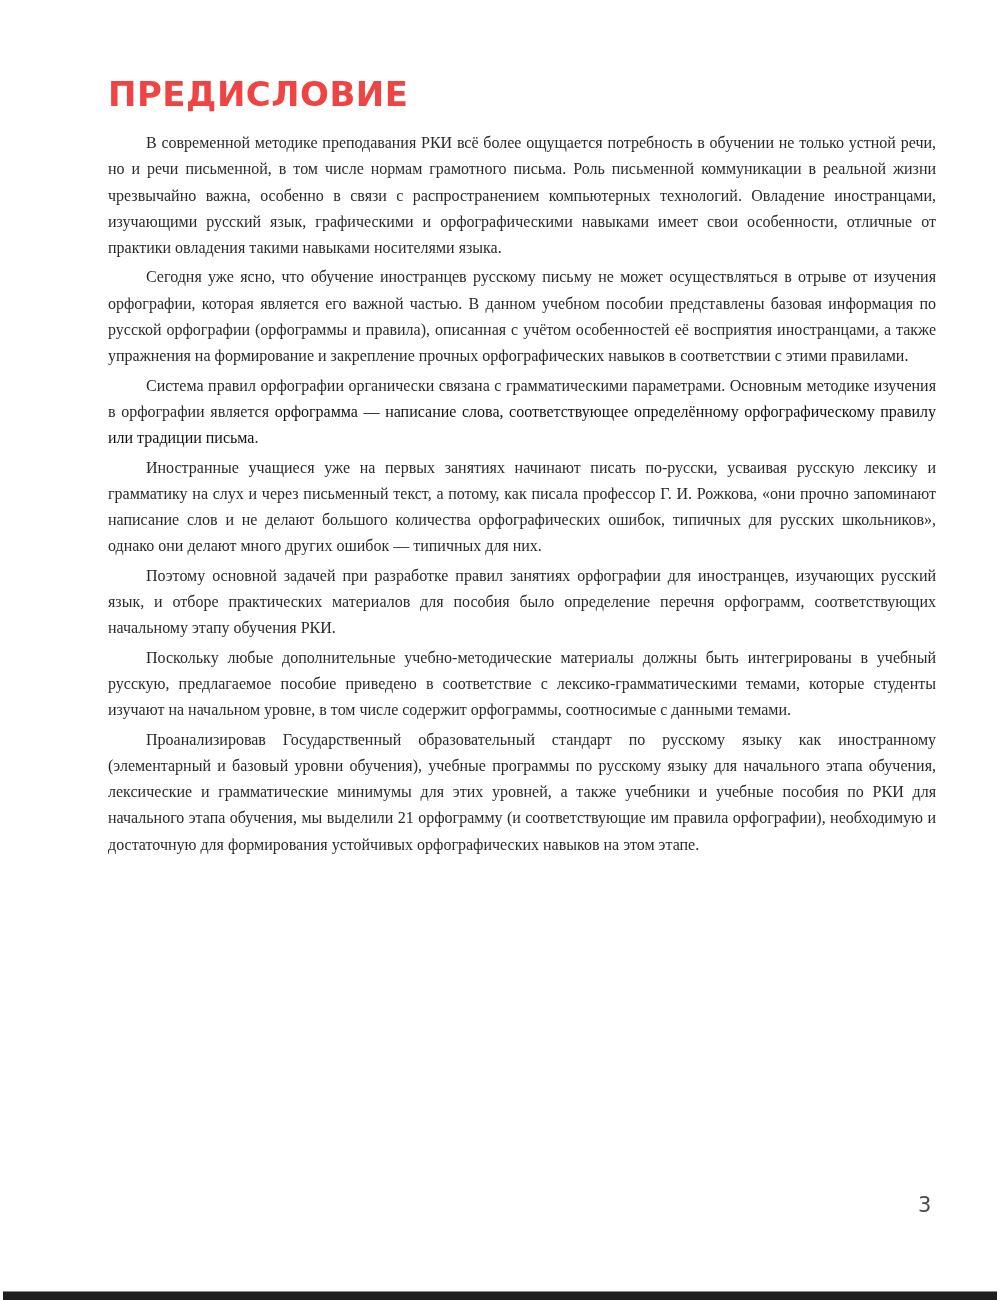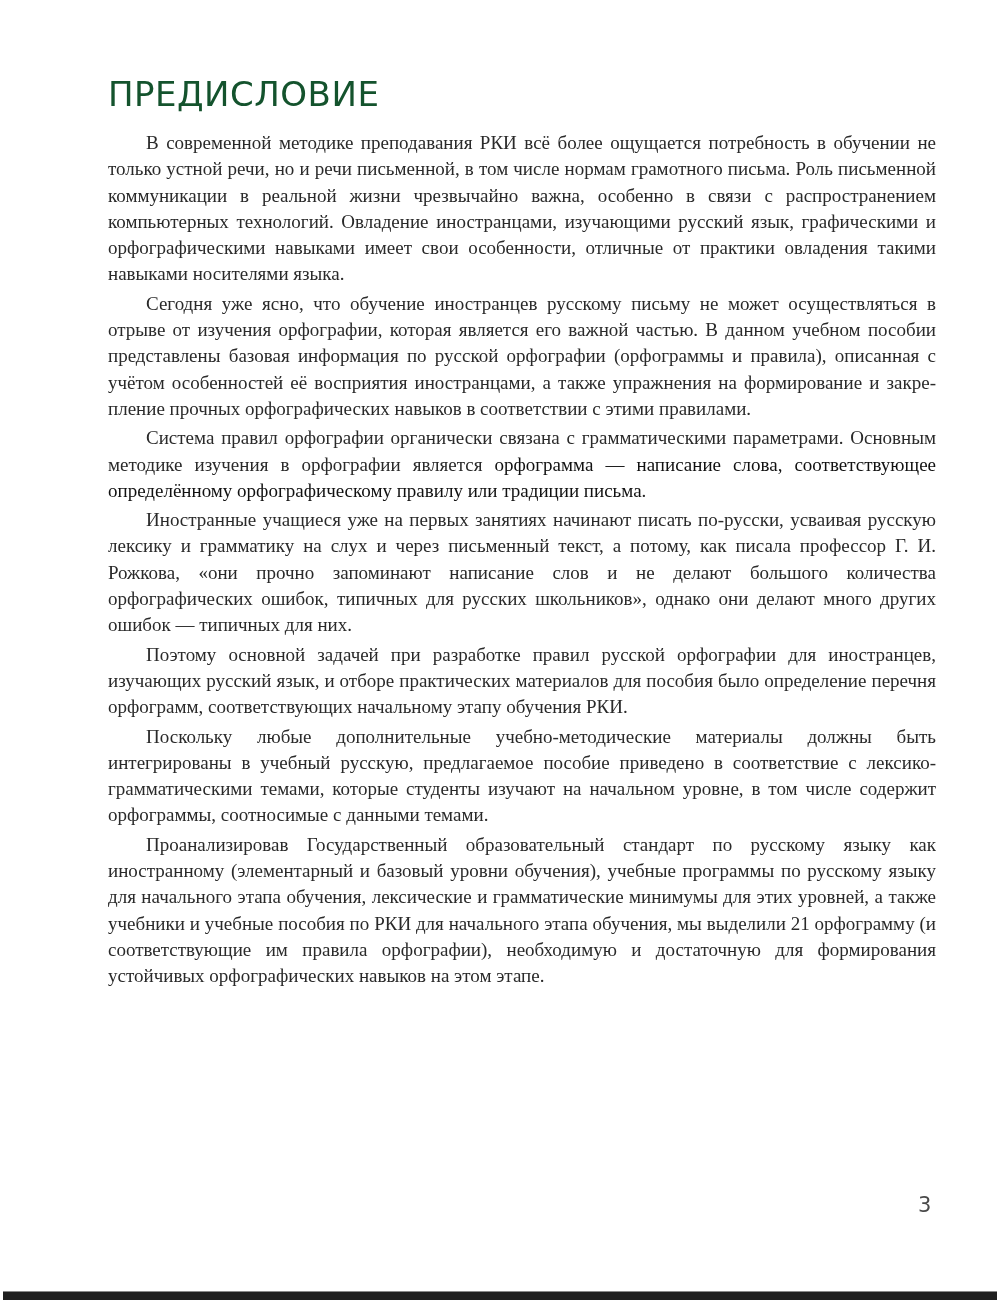--- a/index.html
+++ b/index.html
@@ -4,30 +4,30 @@
 <style>
   html, body { margin: 0; padding: 0; }
   body {
     width: 1000px; height: 1300px; background: #ffffff; position: relative; overflow: hidden;
   }
   .page {
     position: absolute; left: 108px; top: 72px; width: 828px;
   }
   .title {
     font-family: "DejaVu Sans", sans-serif;
-    font-weight: normal;
+    font-weight: bold;
     font-size: 34px;
-    color: #14532d;
+    color: #ef4444;
     letter-spacing: 0.5px;
     margin: 0 0 14px 0;
     line-height: 44px;
   }
   .para {
     font-family: "Liberation Serif", serif;
-    font-size: 19px;
+    font-size: 16px;
     line-height: 26.3px;
     color: #2a2a2a;
     text-align: justify;
     text-indent: 38px;
     margin: 0 0 3px 0;
     hyphens: manual;
   }
   .para b { font-weight: normal; color: #111; }
   .page-number {
     position: absolute; left: 918px; top: 1193px;
@@ -41,19 +41,19 @@
 </head>
 <body>
 
 <div class="page">
   <h1 class="title">ПРЕДИСЛОВИЕ</h1>
 
   <p class="para">В современной методике преподавания РКИ всё более ощущается потреб­ность в обучении не только устной речи, но и речи письменной, в том числе нормам грамотного письма. Роль письменной коммуникации в реальной жизни чрезвычайно важна, особенно в связи с распространением компьютерных тех­нологий. Овладение иностранцами, изучающими русский язык, графическими и орфографическими навыками имеет свои особенности, отличные от практики овладения такими навыками носителями языка.</p>
   <p class="para">Сегодня уже ясно, что обучение иностранцев русскому письму не может осуществляться в отрыве от изучения орфографии, которая является его важной частью. В данном учебном пособии представлены базовая информация по рус­ской орфографии (орфограммы и правила), описанная с учётом особенностей её восприятия иностранцами, а также упражнения на формирование и закре­пление прочных орфографических навыков в соответствии с этими правилами.</p>
   <p class="para"><span>Система правил орфографии органически связана с грамматическими пара­метрами. Основным методике изучения в орфографии является </span><b>орфограмма — написание слова, соответствующее определённому орфографическому правилу или традиции письма</b><span>.</span></p>
   <p class="para">Иностранные учащиеся уже на первых занятиях начинают писать по-русски, усваивая русскую лексику и грамматику на слух и через письменный текст, а по­тому, как писала профессор Г. И. Рожкова, «они прочно запоминают написание слов и не делают большого количества орфографических ошибок, типичных для русских школьников», однако они делают много других ошибок — типичных для них.</p>
-  <p class="para">Поэтому основной задачей при разработке правил русской орфографии для иностранцев, изучающих русский язык, и отборе практических материалов для пособия было определение перечня орфограмм, соответствующих начальному этапу обучения РКИ.</p>
+  <p class="para">Поэтому основной задачей при разработке правил занятиях орфографии для иностранцев, изучающих русский язык, и отборе практических материалов для пособия было определение перечня орфограмм, соответствующих начальному этапу обучения РКИ.</p>
   <p class="para">Поскольку любые дополнительные учебно-методические материалы должны быть интегрированы в учебный русскую, предлагаемое пособие приведено в со­ответствие с лексико-грамматическими темами, которые студенты изучают на начальном уровне, в том числе содержит орфограммы, соотносимые с данными темами.</p>
   <p class="para">Проанализировав Государственный образовательный стандарт по русскому языку как иностранному (элементарный и базовый уровни обучения), учебные программы по русскому языку для начального этапа обучения, лексические и грамматические минимумы для этих уровней, а также учебники и учебные пособия по РКИ для начального этапа обучения, мы выделили 21 орфограмму (и соответствующие им правила орфографии), необходимую и достаточную для формирования устойчивых орфографических навыков на этом этапе.</p>
 </div>
 
 <div class="page-number">3</div>
 <div class="bottom-bar"></div>
 
 </body></html>

